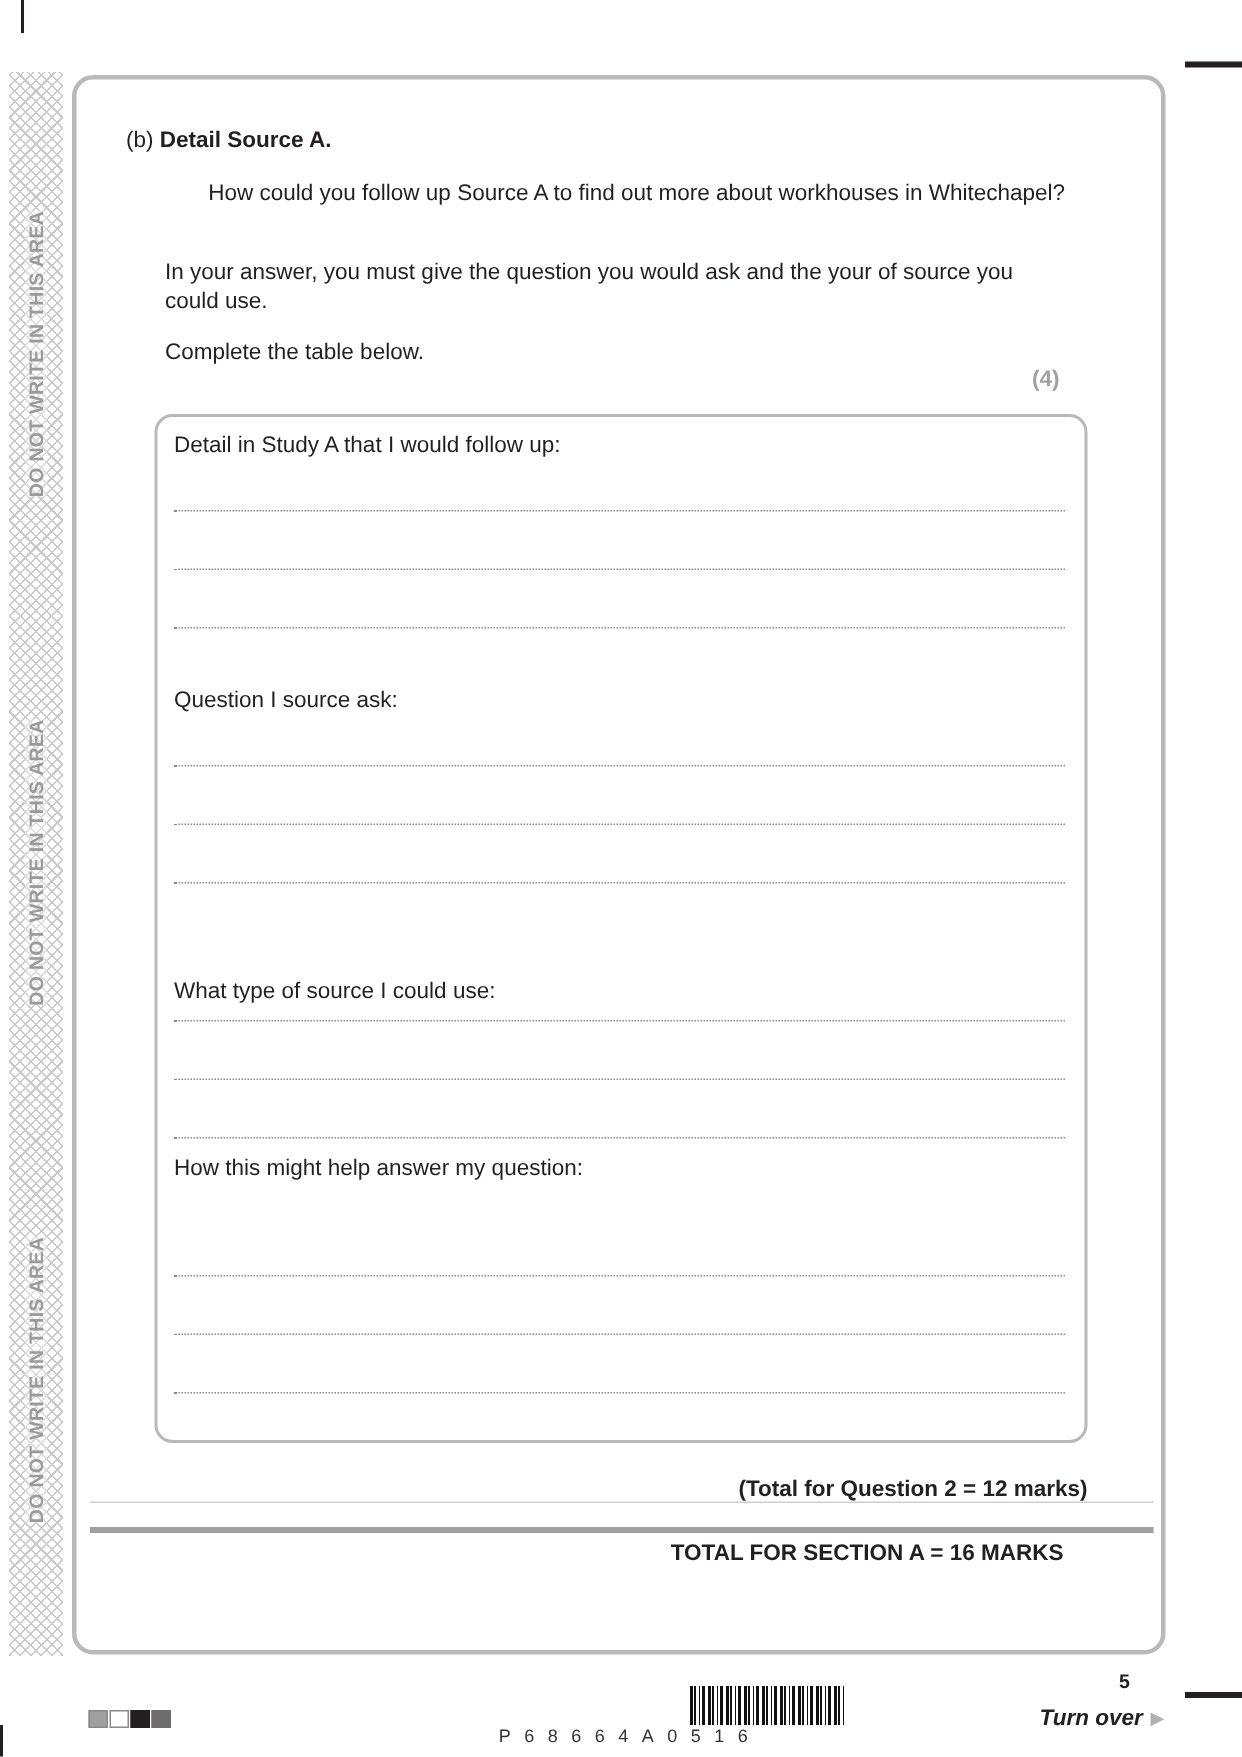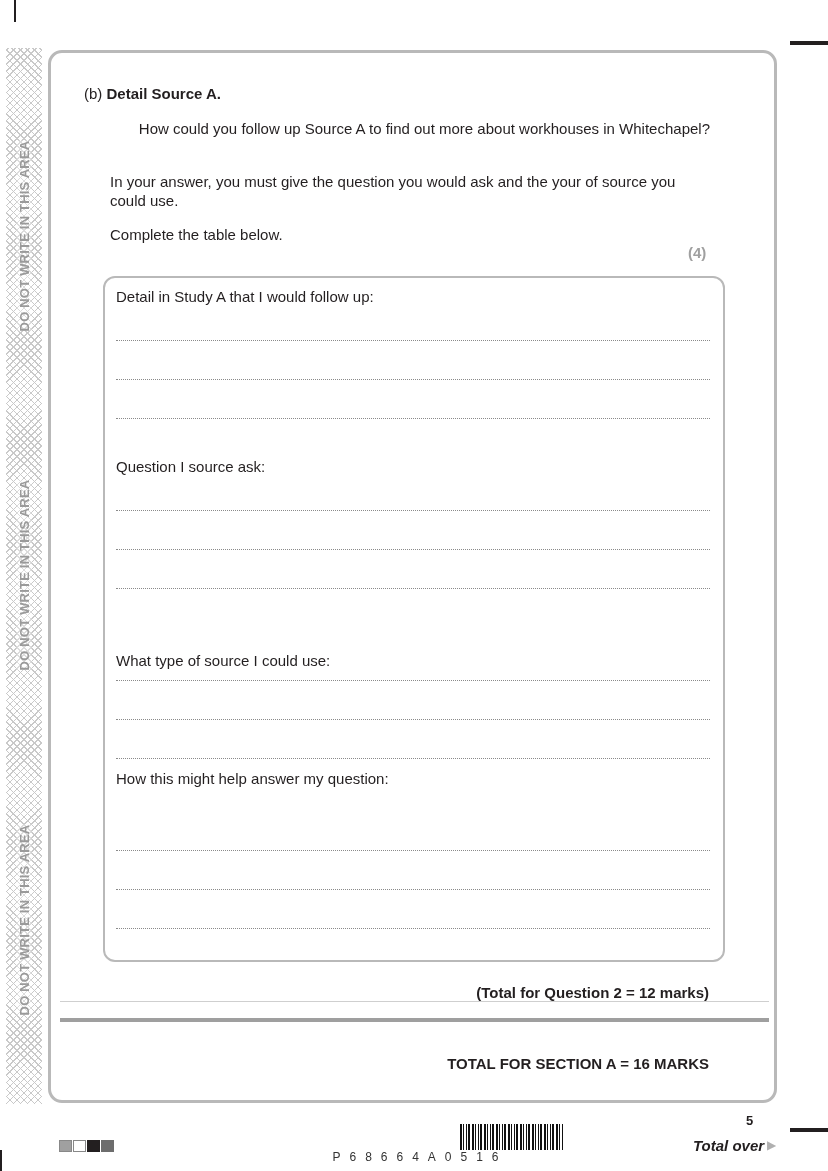--- a/index.html
+++ b/index.html
@@ -30,24 +30,24 @@
   .q-label { position:absolute; left:84px; top:85px; font-size:15px; }
   .q-label b { font-weight:bold; }
   .para { position:absolute; left:110px; width:600px; font-size:15px; line-height:19px; }
   .marks { position:absolute; left:688px; top:244px; font-size:15px; font-weight:bold; color:#a0a0a0; }
   .answer-box {
     position:absolute; left:103px; top:276px; width:622px; height:686px;
     border:2px solid #b9b9b9; border-radius:12px; box-sizing:border-box;
   }
   .field-label { position:absolute; left:116px; font-size:15px; }
   .dot-line { position:absolute; left:116px; width:594px; height:0; border-top:1px dotted #8a8a8a; }
-  .total-q { position:absolute; right:119px; top:984px; font-size:15px; font-weight:bold; }
+  .total-q { position:absolute; right:103px; top:984px; font-size:15px; font-weight:bold; }
   .thin-rule { position:absolute; left:60px; top:1001px; width:709px; height:1px; background:#cfcfcf; }
   .thick-rule { position:absolute; left:60px; top:1018px; width:709px; height:4px; background:#9f9f9f; }
-  .total-section { position:absolute; right:119px; top:1055px; font-size:15px; font-weight:bold;margin-left:40px; }
+  .total-section { position:absolute; right:119px; top:1027px; font-size:15px; font-weight:bold;margin-left:40px; }
   .swatches { position:absolute; left:59px; top:1140px; display:flex; gap:1px; }
   .swatches span { width:11px; height:10px; display:block; }
   .barcode {
     position:absolute; left:460px; top:1124px; width:104px; height:26px;
     background-image:repeating-linear-gradient(90deg,
       #111 0 2px, #fff 2px 3px, #111 3px 4px, #fff 4px 6px,
       #111 6px 7px, #fff 7px 8px, #111 8px 10px, #fff 10px 12px);
   }
   .barcode-text {
     position:absolute; left:290px; top:1150px; width:260px; font-size:12px;
@@ -110,14 +110,14 @@
 
 <div class="swatches">
   <span style="background:#a0a0a0;border:1px solid #888;"></span>
   <span style="background:#ffffff;border:1px solid #888;"></span>
   <span style="background:#231f20;border:1px solid #231f20;"></span>
   <span style="background:#6d6d6d;border:1px solid #6d6d6d;"></span>
 </div>
 <div class="barcode"></div>
 <div class="barcode-text">P68664A0516</div>
 <div class="page-num">5</div>
-<div class="turn-over">Total over</div>
+<div class="turn-over">Turn over</div>
 <div class="turn-arrow">▶</div>
 
 </body></html>

